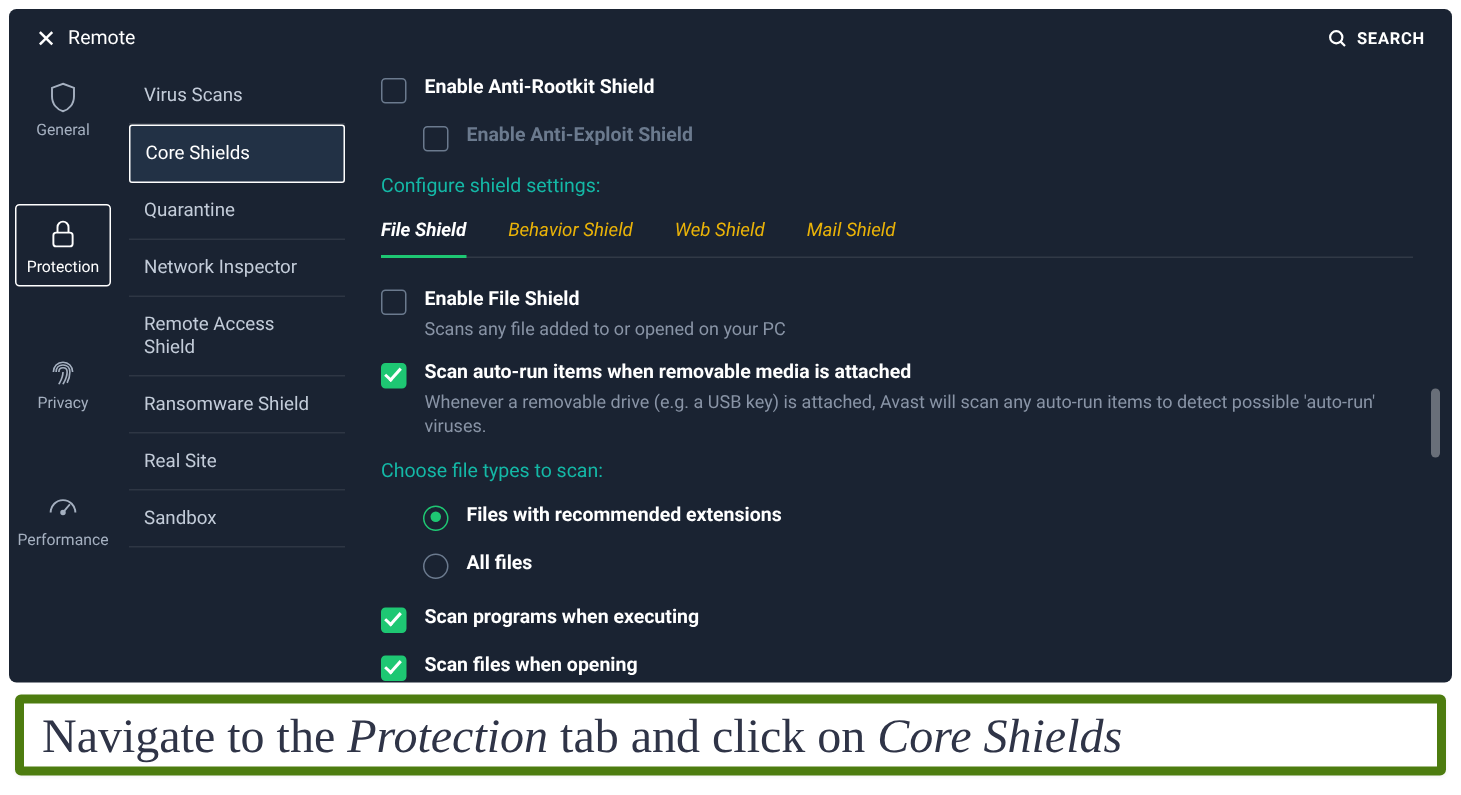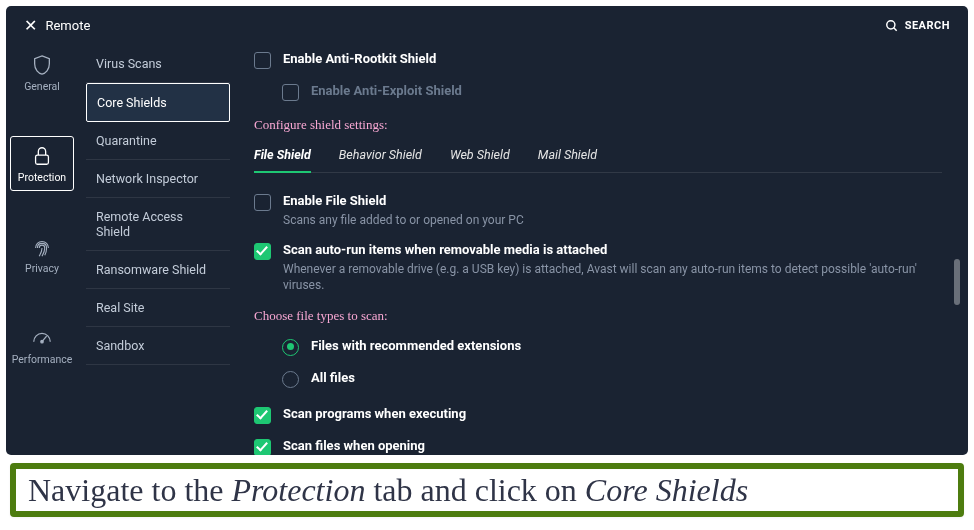--- a/index.html
+++ b/index.html
@@ -140,32 +140,32 @@
     content: "";
     position: absolute;
     left: 3.5px; top: 3.5px;
     width: 7px; height: 7px;
     background: #1ec773;
     border-radius: 50%;
   }
   .opt-label { font-size: 13px; font-weight: 700; color: #fff; }
   .opt-label.dis { color: #6b7a8e; font-weight: 700; }
   .opt-desc { font-size: 12px; color: #8994a6; margin-top: 4px; line-height: 1.35; }
-  .sec-hdr { font-size: 13px; color: #f9a8d4; margin: 16px 0 14px 0; font-family: Liberation Serif, serif; }
+  .sec-hdr { font-size: 13px; color: #14b8a6; margin: 16px 0 14px 0; }
 
   .tabs {
     display: flex;
     gap: 28px;
     border-bottom: 1px solid rgba(255,255,255,0.1);
     margin-bottom: 20px;
     font-style: italic;
   }
   .tab {
     font-size: 12.5px;
-    color: #e5e5e5;
+    color: #eab308;
     padding-bottom: 10px;
     cursor: pointer;
     position: relative;
   }
   .tab.active {
     color: #fff;
     font-weight: 700;
   }
   .tab.active::after {
     content: "";

